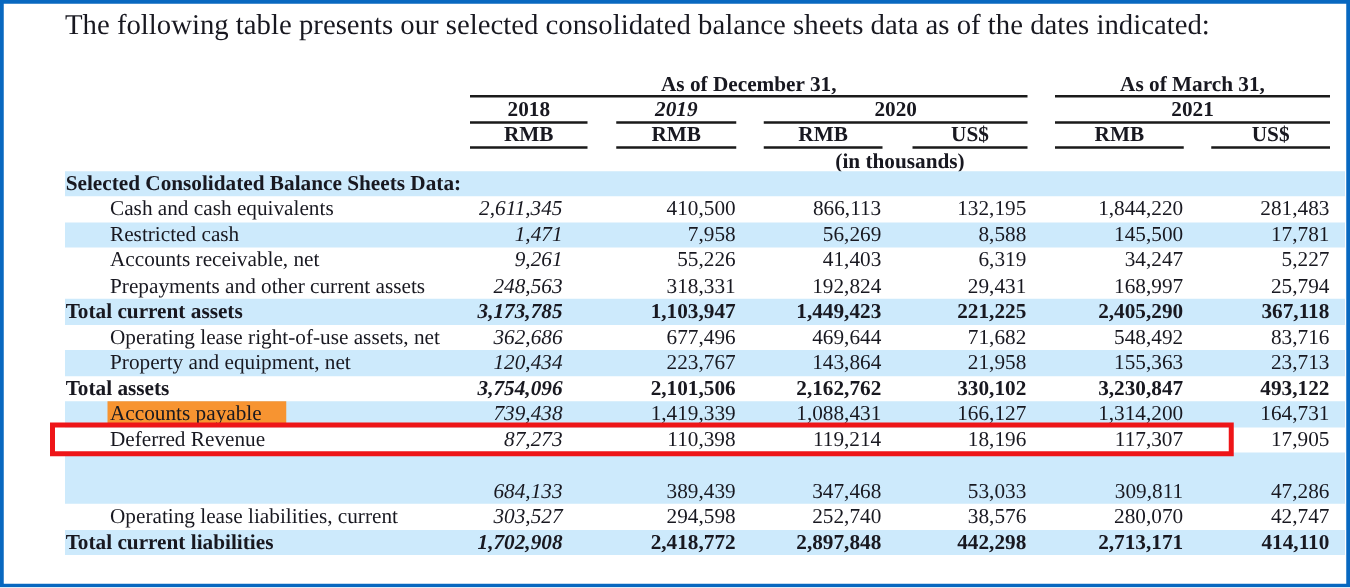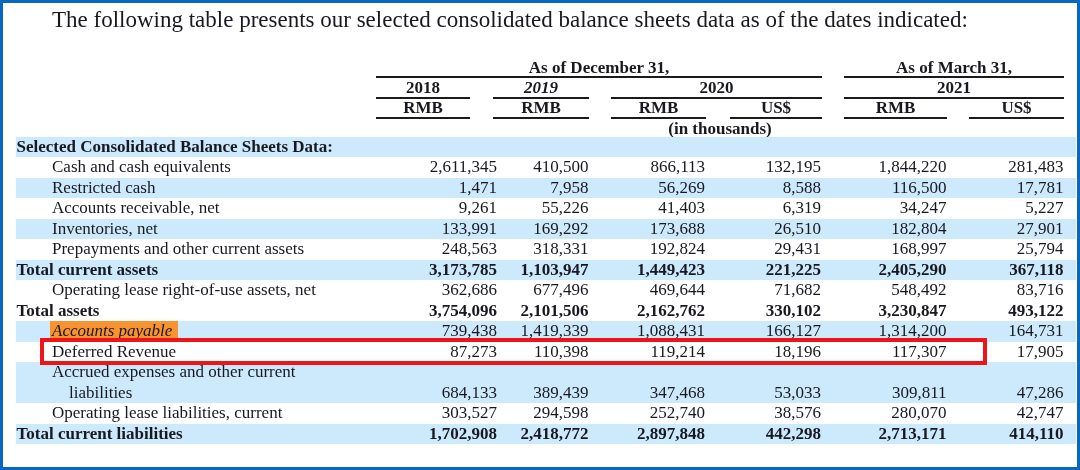--- a/index.html
+++ b/index.html
@@ -37,35 +37,35 @@
   .hd-u6{left:969px;width:95px;top:98px;}
   .rl-u1{left:376px;width:94px;top:116.5px;}
   .rl-u2{left:493px;width:96px;top:116.5px;}
   .rl-u3{left:611px;width:95px;top:116.5px;}
   .rl-u4{left:730px;width:92px;top:116.5px;}
   .rl-u5{left:844px;width:103px;top:116.5px;}
   .rl-u6{left:969px;width:95px;top:116.5px;}
   .hd-note{left:376px;width:688px;top:119px;}
   
   .tbl{position:absolute;left:16px;top:136.5px;width:1060px;font-size:17px;}
-  .row{position:relative;height:20.5px;line-height:20.5px;white-space:nowrap;}
+  .row{position:relative;height:20.5px;line-height:20.5px;white-space:nowrap;margin-left:36px;}
   .row.h2{height:41px;}
   .row.blue{background:var(--stripe-blue,#cdeafc);}
   .row.b{font-weight:bold;}
   .lbl{position:relative;z-index:3;padding-left:0.5px;}
   .lbl.ind{padding-left:53px;text-indent:-17px;}
   .row.h2 .lbl{white-space:normal;width:260px;line-height:20.5px;}
   .v{position:absolute;top:0;height:20.5px;z-index:3;}
   .row.h2 .v{top:20.5px;}
-  .c0{right:579px;} .c1{right:487.5px;} .c2{right:371px;}
+  .c0{right:626px;font-style:italic;} .c1{right:487.5px;} .c2{right:371px;}
   .c3{right:255px;}   .c4{right:129.5px;} .c5{right:12.5px;}
   
   .hl{
     background:var(--highlight-orange,#f79431);
-    padding:0 6px 0 2px;margin-left:-2px;font-style:italic;
+    padding:0 20px 0 2px;margin-left:-2px;
   }
   .redbox{
     position:absolute;left:40px;top:338px;width:947px;height:27px;
     border:4px solid var(--annotation-red,#ee1518);box-sizing:border-box;
     z-index:6;pointer-events:none;background:transparent;
   }
 </style>
 </head>
 <body>
 
@@ -114,40 +114,31 @@
         <span class="v c3">132,195</span>
         <span class="v c4">1,844,220</span>
         <span class="v c5">281,483</span>
       </div>
       <div class="row blue">
         <div class="lbl ind">Restricted cash</div>
         <span class="v c0">1,471</span>
         <span class="v c1">7,958</span>
         <span class="v c2">56,269</span>
         <span class="v c3">8,588</span>
-        <span class="v c4">116,500</span>
+        <span class="v c4">145,500</span>
         <span class="v c5">17,781</span>
       </div>
       <div class="row">
         <div class="lbl ind">Accounts receivable, net</div>
         <span class="v c0">9,261</span>
         <span class="v c1">55,226</span>
         <span class="v c2">41,403</span>
         <span class="v c3">6,319</span>
         <span class="v c4">34,247</span>
         <span class="v c5">5,227</span>
-      </div>
-      <div class="row blue">
-        <div class="lbl ind">Inventories, net</div>
-        <span class="v c0">133,991</span>
-        <span class="v c1">169,292</span>
-        <span class="v c2">173,688</span>
-        <span class="v c3">26,510</span>
-        <span class="v c4">182,804</span>
-        <span class="v c5">27,901</span>
       </div>
       <div class="row">
         <div class="lbl ind">Prepayments and other current assets</div>
         <span class="v c0">248,563</span>
         <span class="v c1">318,331</span>
         <span class="v c2">192,824</span>
         <span class="v c3">29,431</span>
         <span class="v c4">168,997</span>
         <span class="v c5">25,794</span>
       </div>
@@ -162,20 +153,29 @@
       </div>
       <div class="row">
         <div class="lbl ind">Operating lease right-of-use assets, net</div>
         <span class="v c0">362,686</span>
         <span class="v c1">677,496</span>
         <span class="v c2">469,644</span>
         <span class="v c3">71,682</span>
         <span class="v c4">548,492</span>
         <span class="v c5">83,716</span>
       </div>
+      <div class="row blue">
+        <div class="lbl ind">Property and equipment, net</div>
+        <span class="v c0">120,434</span>
+        <span class="v c1">223,767</span>
+        <span class="v c2">143,864</span>
+        <span class="v c3">21,958</span>
+        <span class="v c4">155,363</span>
+        <span class="v c5">23,713</span>
+      </div>
       <div class="row b">
         <div class="lbl">Total assets</div>
         <span class="v c0">3,754,096</span>
         <span class="v c1">2,101,506</span>
         <span class="v c2">2,162,762</span>
         <span class="v c3">330,102</span>
         <span class="v c4">3,230,847</span>
         <span class="v c5">493,122</span>
       </div>
       <div class="row blue">
@@ -190,21 +190,20 @@
       <div class="row">
         <div class="lbl ind">Deferred Revenue</div>
         <span class="v c0">87,273</span>
         <span class="v c1">110,398</span>
         <span class="v c2">119,214</span>
         <span class="v c3">18,196</span>
         <span class="v c4">117,307</span>
         <span class="v c5">17,905</span>
       </div>
       <div class="row blue h2">
-        <div class="lbl ind">Accrued expenses and other current liabilities</div>
         <span class="v c0">684,133</span>
         <span class="v c1">389,439</span>
         <span class="v c2">347,468</span>
         <span class="v c3">53,033</span>
         <span class="v c4">309,811</span>
         <span class="v c5">47,286</span>
       </div>
       <div class="row">
         <div class="lbl ind">Operating lease liabilities, current</div>
         <span class="v c0">303,527</span>

